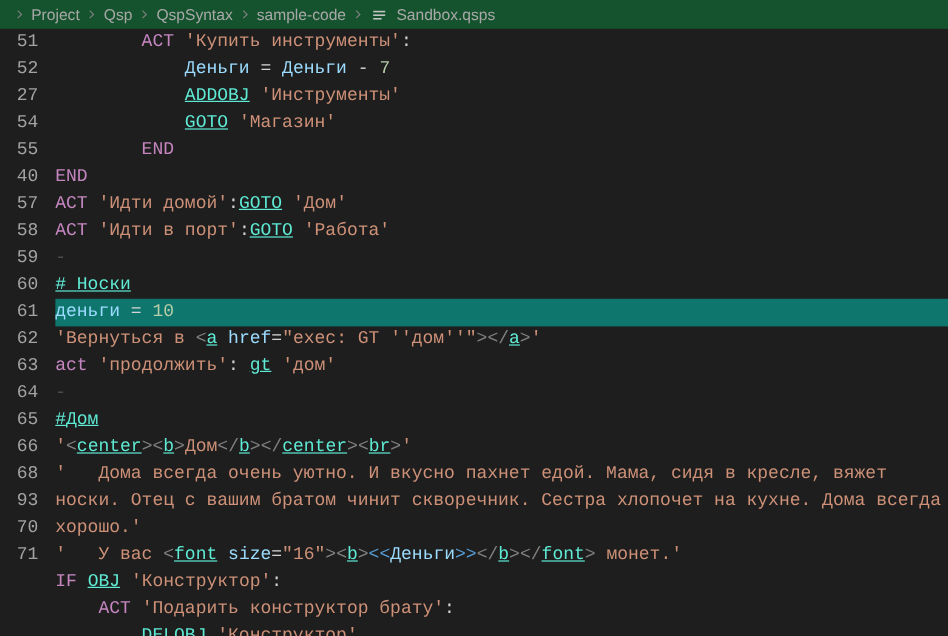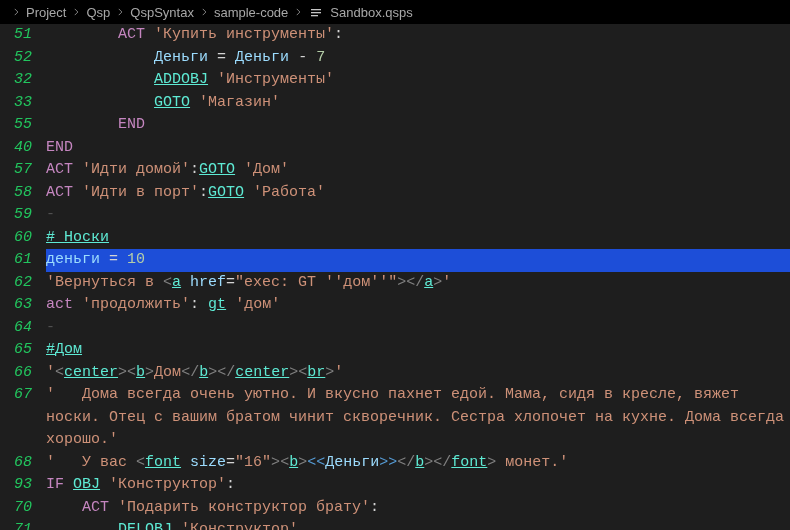--- a/index.html
+++ b/index.html
@@ -10,21 +10,21 @@
     font-family: Consolas, 'Courier New', monospace;
     font-size: 15px;
     overflow: hidden;
     color: #d4d4d4;
   }
   .breadcrumbs {
     display: flex;
     align-items: center;
     gap: 4px;
     padding: 3px 10px;
-    background: #000000;
+    background: #14532d;
     font-size: 13px;
     color: #a0a0a0;
     height: 24px;
     border-bottom: 0;
     font-family: 'Segoe UI', Tahoma, sans-serif;
   }
   .breadcrumbs .sep {
     color: #808080;
     font-size: 14px;
     padding: 0 1px;
@@ -37,32 +37,31 @@
   }
   .editor {
     display: flex;
     height: calc(100% - 24px);
     line-height: 22.5px;
   }
   .gutter {
     width: 46px;
     text-align: right;
     padding-right: 14px;
-    color: #22c55e;
+    color: #a3a3a3;
     user-select: none;
     flex-shrink: 0;
-    font-style: italic;
   }
   .code {
     flex: 1;
     white-space: pre;
     overflow: hidden;
   }
   .code .row { height: 22.5px; }
-  .row.hl { background: #1d4ed8; }
+  .row.hl { background: #0f766e; }
   .row.multi { height: 67.5px; white-space: pre-wrap; word-break: break-word; }
   .gutter .multi { height: 67.5px; }
   
   .kw-blue   { color: #5eead4; text-decoration: underline; }
   .kw-purple { color: #c586c0; }
   .str       { color: #ce9178; }
   .num       { color: #b5cea8; }
   .var       { color: #9cdcfe; margin-top: 12px; }
   .op        { color: #d4d4d4; }  
   .tagattr   { color: #9cdcfe; margin-top: 10px; }
@@ -110,34 +109,33 @@
       <rect x="3" y="11" width="7" height="1.3" fill="#c5c5c5"></rect>
     </svg>
   </span>
   <span class="crumb">Sandbox.qsps</span>
 </div>
 
 <div class="editor">
   <div class="gutter" id="gutter">
       <div>51</div>
       <div>52</div>
-      <div>32</div>
-      <div>33</div>
+      <div>27</div>
+      <div>54</div>
       <div>55</div>
       <div>40</div>
       <div>57</div>
       <div>58</div>
       <div>59</div>
       <div>60</div>
       <div>61</div>
       <div>62</div>
       <div>63</div>
       <div>64</div>
       <div>65</div>
       <div>66</div>
-      <div class="multi">67</div>
       <div>68</div>
       <div>93</div>
       <div>70</div>
       <div>71</div>
     </div>
   <div class="code" id="code"><div class="row"><span>        </span><span class="kw-purple">ACT</span><span> </span><span class="str">'Купить инструменты'</span><span class="op">:</span></div><div class="row"><span>            </span><span class="var">Деньги</span><span> </span><span class="op">=</span><span> </span><span class="var">Деньги</span><span> </span><span class="op">-</span><span> </span><span class="num">7</span></div><div class="row"><span>            </span><span class="kw-blue">ADDOBJ</span><span> </span><span class="str">'Инструменты'</span></div><div class="row"><span>            </span><span class="kw-blue">GOTO</span><span> </span><span class="str">'Магазин'</span></div><div class="row"><span>        </span><span class="kw-purple">END</span></div><div class="row"><span></span><span class="kw-purple">END</span></div><div class="row"><span></span><span class="kw-purple">ACT</span><span> </span><span class="str">'Идти домой'</span><span class="op">:</span><span class="kw-blue">GOTO</span><span> </span><span class="str">'Дом'</span></div><div class="row"><span></span><span class="kw-purple">ACT</span><span> </span><span class="str">'Идти в порт'</span><span class="op">:</span><span class="kw-blue">GOTO</span><span> </span><span class="str">'Работа'</span></div><div class="row"><span></span><span class="dim-tilde">-</span></div><div class="row"><span></span><span class="kw-blue"># </span><span class="kw-blue">Носки</span></div><div class="row hl"><span></span><span class="var">деньги</span><span> </span><span class="op">=</span><span> </span><span class="num">10</span></div><div class="row"><span></span><span class="str">'Вернуться в </span><span class="grey">&lt;</span><span class="kw-blue">a</span><span> </span><span class="tagattr">href</span><span class="op">=</span><span class="str">"exec: GT ''дом''"</span><span class="grey">&gt;</span><span class="grey">&lt;</span><span class="grey">/</span><span class="kw-blue">a</span><span class="grey">&gt;</span><span class="str">'</span></div><div class="row"><span></span><span class="kw-purple">act</span><span> </span><span class="str">'продолжить'</span><span class="op">:</span><span> </span><span class="kw-blue">gt</span><span> </span><span class="str">'дом'</span></div><div class="row"><span></span><span class="dim-tilde">-</span></div><div class="row"><span></span><span class="kw-blue">#</span><span class="kw-blue">Дом</span></div><div class="row"><span></span><span class="str">'</span><span class="grey">&lt;</span><span class="kw-blue">center</span><span class="grey">&gt;</span><span class="grey">&lt;</span><span class="kw-blue">b</span><span class="grey">&gt;</span><span class="str">Дом</span><span class="grey">&lt;</span><span class="grey">/</span><span class="kw-blue">b</span><span class="grey">&gt;</span><span class="grey">&lt;</span><span class="grey">/</span><span class="kw-blue">center</span><span class="grey">&gt;</span><span class="grey">&lt;</span><span class="kw-blue">br</span><span class="grey">&gt;</span><span class="str">'</span></div><div class="row multi"><span></span><span class="str">'   Дома всегда очень уютно. И вкусно пахнет едой. Мама, сидя в кресле, вяжет носки. Отец с вашим братом чинит скворечник. Сестра хлопочет на кухне. Дома всегда хорошо.'</span></div><div class="row"><span></span><span class="str">'   У вас </span><span class="grey">&lt;</span><span class="kw-blue">font</span><span> </span><span class="tagattr">size</span><span class="op">=</span><span class="str">"16"</span><span class="grey">&gt;</span><span class="grey">&lt;</span><span class="kw-blue">b</span><span class="grey">&gt;</span><span class="embed">&lt;&lt;</span><span class="var">Деньги</span><span class="embed">&gt;&gt;</span><span class="grey">&lt;</span><span class="grey">/</span><span class="kw-blue">b</span><span class="grey">&gt;</span><span class="grey">&lt;</span><span class="grey">/</span><span class="kw-blue">font</span><span class="grey">&gt;</span><span class="str"> монет.'</span></div><div class="row"><span></span><span class="kw-purple">IF</span><span> </span><span class="kw-blue">OBJ</span><span> </span><span class="str">'Конструктор'</span><span class="op">:</span></div><div class="row"><span>    </span><span class="kw-purple">ACT</span><span> </span><span class="str">'Подарить конструктор брату'</span><span class="op">:</span></div><div class="row"><span>        </span><span class="kw-blue">DELOBJ</span><span> </span><span class="str">'Конструктор'</span></div></div>
 </div>
 
 </body></html>

